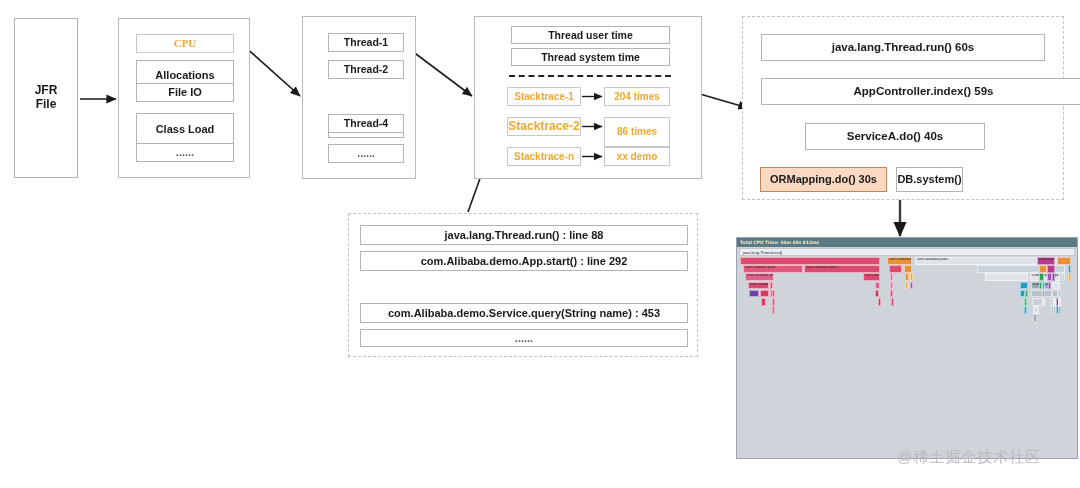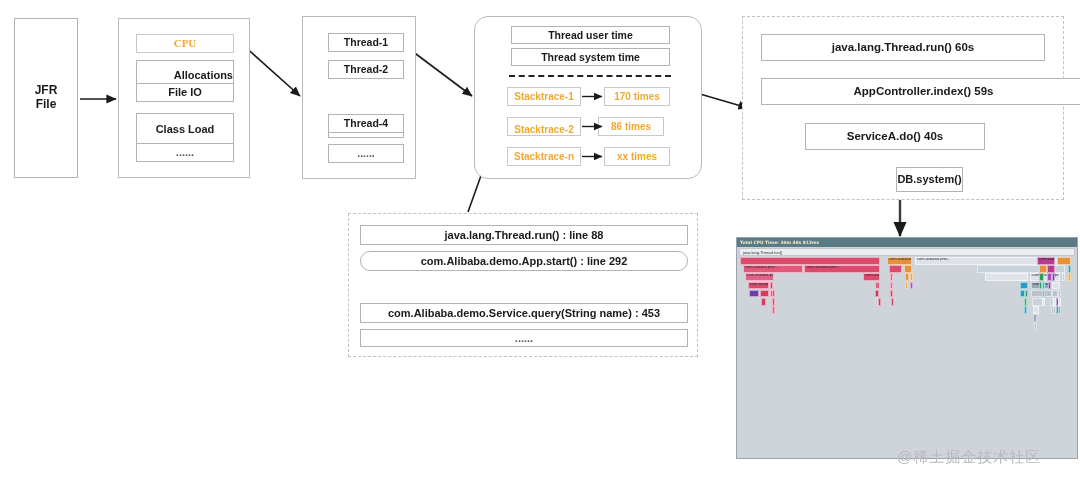--- a/index.html
+++ b/index.html
@@ -68,21 +68,21 @@
 
   <div class="node" style="left:14px;top:18px;width:64px;height:160px;font-size:12px;flex-direction:column;">
     <span>JFR</span>
     <span>File</span>
   </div>
 
   <div class="panel" style="left:118px;top:18px;width:132px;height:160px;">
     <div class="node orange" style="left:17px;top:15px;width:98px;height:19px;font-size:11px;font-family:Liberation Serif, serif;">
       <span>CPU</span>
     </div>
-    <div class="node" style="left:17px;top:41px;width:98px;height:31px;font-size:11px;justify-content:flex-end;">
+    <div class="node" style="left:17px;top:41px;width:98px;height:31px;font-size:11px;">
       <span>Allocations</span>
     </div>
     <div class="node" style="left:17px;top:64px;width:98px;height:19px;font-size:11px;">
       <span>File IO</span>
     </div>
     <div class="node" style="left:17px;top:94px;width:98px;height:33px;font-size:11px;">
       <span>Class Load</span>
     </div>
     <div class="node" style="left:17px;top:124px;width:98px;height:19px;font-size:11px;color:#555;">
       <span>......</span>
@@ -100,87 +100,90 @@
       <span>Thread-3</span>
     </div>
     <div class="node" style="left:25px;top:97px;width:76px;height:19px;font-size:10.5px;">
       <span>Thread-4</span>
     </div>
     <div class="node" style="left:25px;top:127px;width:76px;height:19px;font-size:10.5px;color:#555;">
       <span>......</span>
     </div>
   </div>
 
-  <div class="panel" style="left:474px;top:16px;width:228px;height:163px;border-radius:14px;">
+  <div class="panel" style="left:474px;top:16px;width:228px;height:163px;">
     <div class="node" style="left:36px;top:9px;width:159px;height:18px;font-size:10.5px;">
       <span>Thread user time</span>
     </div>
     <div class="node" style="left:36px;top:31px;width:159px;height:18px;font-size:10.5px;">
       <span>Thread system time</span>
     </div>
 
     <div class="dashsep" style="left:34px;top:58px;width:162px;"></div>
 
     <div class="node orange" style="left:32px;top:70px;width:74px;height:19px;font-size:10px;">
       <span>Stacktrace-1</span>
     </div>
     <div class="node orange" style="left:129px;top:70px;width:66px;height:19px;font-size:10px;">
-      <span>170 times</span>
-    </div>
-
-    <div class="node orange" style="left:32px;top:100px;width:74px;height:19px;font-size:10px;align-items:flex-end;">
+      <span>204 times</span>
+    </div>
+
+    <div class="node orange" style="left:32px;top:100px;width:74px;height:19px;font-size:12px;">
       <span>Stacktrace-2</span>
     </div>
-    <div class="node orange" style="left:123px;top:100px;width:66px;height:19px;font-size:10px;">
+    <div class="node orange" style="left:129px;top:100px;width:66px;height:30px;font-size:10px;">
       <span>86 times</span>
     </div>
 
     <div class="node orange" style="left:32px;top:130px;width:74px;height:19px;font-size:10px;">
       <span>Stacktrace-n</span>
     </div>
     <div class="node orange" style="left:129px;top:130px;width:66px;height:19px;font-size:10px;">
-      <span>xx times</span>
+      <span>xx demo</span>
     </div>
 
     <svg width="228" height="163" style="position:absolute;left:0;top:0;pointer-events:none;">
       <defs>
         <marker id="ah2" markerWidth="7" markerHeight="7" refX="6" refY="3.2" orient="auto">
           <path d="M0,0.4 L6.4,3.2 L0,6 z" fill="#1a1a1a"></path>
         </marker>
       </defs>
       <line x1="107" y1="79.5" x2="127" y2="79.5" stroke="#1a1a1a" stroke-width="1.4" marker-end="url(#ah2)"></line>
       <line x1="107" y1="109.5" x2="127" y2="109.5" stroke="#1a1a1a" stroke-width="1.4" marker-end="url(#ah2)"></line>
       <line x1="107" y1="139.5" x2="127" y2="139.5" stroke="#1a1a1a" stroke-width="1.4" marker-end="url(#ah2)"></line>
     </svg>
   </div>
 
   <div class="panel dashed" style="left:348px;top:213px;width:350px;height:144px;">
     <div class="node" style="left:11px;top:11px;width:328px;height:20px;font-size:11px;">
       <span>java.lang.Thread.run() : line 88</span>
     </div>
-    <div class="node" style="left:11px;top:37px;width:328px;height:20px;font-size:11px;border-radius:10px;">
+    <div class="node" style="left:11px;top:37px;width:328px;height:20px;font-size:11px;">
       <span>com.Alibaba.demo.App.start() : line 292</span>
     </div>
     <div class="node" style="left:11px;top:89px;width:328px;height:20px;font-size:11px;">
       <span>com.Alibaba.demo.Service.query(String name) : 453</span>
     </div>
     <div class="node" style="left:11px;top:115px;width:328px;height:18px;font-size:11px;color:#555;">
       <span>......</span>
     </div>
   </div>
 
   <div class="panel dashed" style="left:742px;top:16px;width:322px;height:184px;">
     <div class="node" style="left:18px;top:17px;width:284px;height:27px;font-size:11.5px;">
       <span>java.lang.Thread.run() 60s</span>
     </div>
     <div class="node" style="left:18px;top:61px;width:325px;height:27px;font-size:11.5px;">
       <span>AppController.index() 59s</span>
     </div>
     <div class="node" style="left:18px;top:106px;width:180px;height:27px;font-size:11.5px;margin-left:44px;">
       <span>ServiceA.do() 40s</span>
+    </div>
+    <div class="node peach" style="left:17px;top:150px;width:127px;height:25px;font-size:11px;">
+      <span>ORMapping.do() 30s</span>
     </div>
     <div class="node" style="left:153px;top:150px;width:67px;height:25px;font-size:11px;">
       <span>DB.system()</span>
     </div>
   </div>
 
   <div id="flame" style="left:736px;top:237px;width:342px;height:222px;">
     <div class="fgtitle">Total CPU Time: 30m 48s 812ms</div>
     <div class="fgroot">java.lang.Thread.run()</div>
   <div class="cell" style="left: 3px; top: 19px; width: 140px; height: 7.6px; background: rgb(222, 74, 110);"></div>

